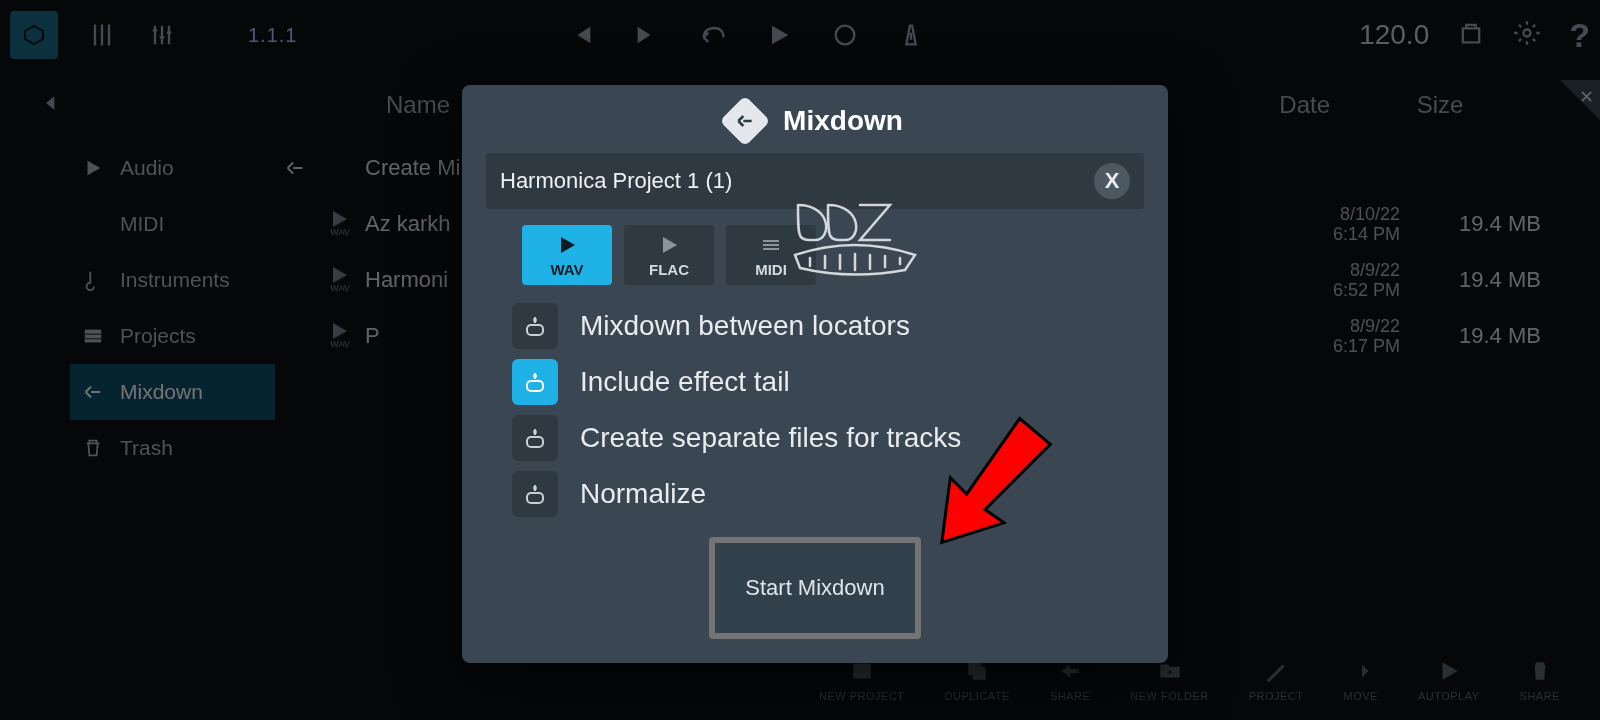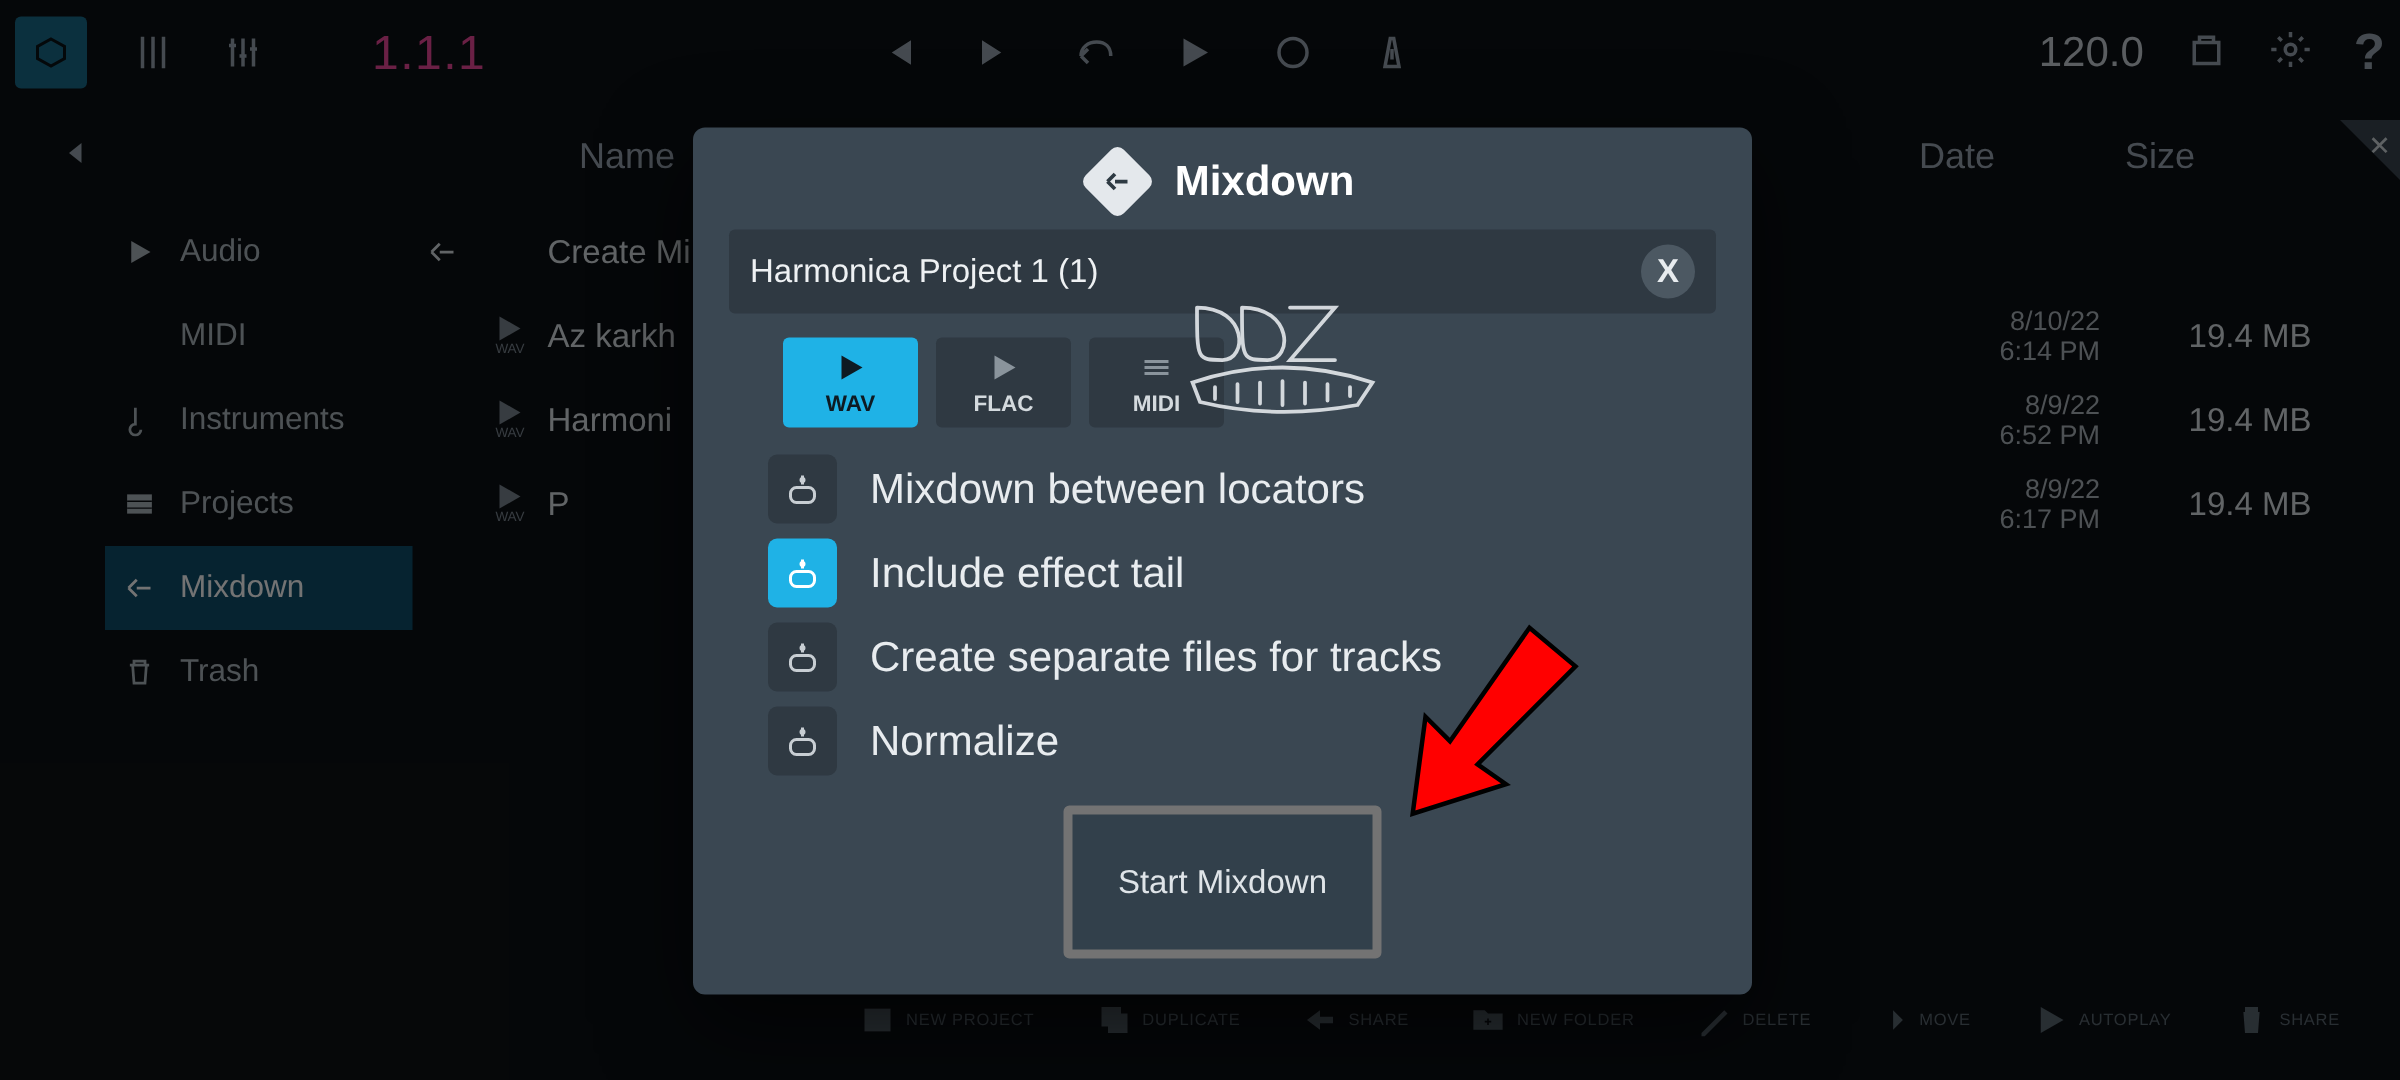--- a/index.html
+++ b/index.html
@@ -3,21 +3,21 @@
 <meta charset="utf-8">
 <style>
   * { box-sizing: border-box; margin: 0; padding: 0; font-family: -apple-system, Helvetica, Arial, sans-serif; }
   body { width: 1600px; height: 720px; background: #0d1115; color: #9aa5b1; overflow: hidden; position: relative; }
   .dim { position: absolute; inset: 0; background: rgba(0,0,0,0.55); z-index: 5; }
 
   
   .topbar { position: absolute; top: 0; left: 0; right: 0; height: 70px; display: flex; align-items: center; padding: 0 10px; }
   .topbar .home { width: 48px; height: 48px; background: #1a6a8a; border-radius: 4px; display:flex;align-items:center;justify-content:center; margin-right: 20px;}
   .topbar .tool { width: 48px; height: 48px; display:flex;align-items:center;justify-content:center; color:#9aa5b1; margin-right: 12px;}
-  .topbar .pos { font-size: 32px; color:#ec4899; letter-spacing:1px; margin: 0 50px;}
+  .topbar .pos { font-size: 20px; color:#c4b5fd; letter-spacing:1px; margin: 0 50px;}
   .topbar .trans { display:flex; gap: 30px; margin: 0 auto;}
   .topbar .trans span { width:36px;height:36px;display:flex;align-items:center;justify-content:center;}
   .topbar .grp2 { margin-left:auto; display:flex; align-items:center; gap: 28px;}
   .topbar .tempo { font-size: 28px; color:#c7cfd6;}
   .topbar svg { width:28px;height:28px;fill:none;stroke:#9aa5b1;stroke-width:2;}
 
   
   .colhdr { position:absolute; top:80px; left:16px; right:0; height:50px; display:flex; align-items:center; font-size:24px; color:#9aa5b1;}
   .colhdr .back { width:70px; text-align:center;}
   .colhdr .name { flex:1; padding-left:300px;}
@@ -39,21 +39,21 @@
   .files { position:absolute; top:140px; left:275px; right:0;}
   .files .row { height:56px; display:flex; align-items:center;}
   .files .ic { width:40px; display:flex;align-items:center;justify-content:center;}
   .files .fic { width:50px; display:flex;flex-direction:column;align-items:center;justify-content:center; font-size:9px;color:#7a8590;}
   .files .nm { flex:1; font-size:22px; color:#d7dde2;}
   .files .dt { width:200px; text-align:right; font-size:18px; line-height:20px; color:#acb4bb;}
   .files .sz { width:200px; text-align:center; font-size:22px; color:#d7dde2;}
 
   
   .bottombar { position:absolute; bottom:0; left:0; right:0; height:80px; display:flex; align-items:center; justify-content:flex-end; gap:40px; padding-right:40px;}
-  .bottombar .act { display:flex; align-items:center; gap:6px; color:#5a6670; font-size:11px; letter-spacing:0.5px;}
+  .bottombar .act { display:flex; flex-direction:column; align-items:center; gap:6px; color:#5a6670; font-size:11px; letter-spacing:0.5px;}
   .bottombar svg { width:26px;height:26px; fill:#5a6670;}
 
   
   .modal { position:absolute; top:85px; left:462px; width:706px; background:#3a4752; border-radius:8px; z-index:10; padding: 18px 24px 24px 24px; box-shadow:0 20px 60px rgba(0,0,0,0.6);}
   .modal-title { display:flex; align-items:center; justify-content:center; gap:20px; margin-bottom:14px;}
   .modal-title .tic { width:36px;height:36px;background:#e4e8ec;border-radius:6px;display:flex;align-items:center;justify-content:center; transform:rotate(45deg);}
   .modal-title .tic svg { transform:rotate(-45deg);}
   .modal-title span { font-size:28px; font-weight:600; color:#fff;}
   .name-row { display:flex; align-items:center; background:#2f3942; border-radius:4px; padding:10px 14px; margin-bottom:16px;}
   .name-row .txt { flex:1; font-size:22px; color:#eef1f3;}
@@ -272,21 +272,21 @@
       <svg viewBox="0 0 24 24">
         <path d="M3 6h7l2 2h9v10H3z"></path>
         <path d="M12 11v4M10 13h4" stroke="#0d1115"></path>
       </svg>
       <span>NEW FOLDER</span>
     </div>
   <div class="act">
       <svg viewBox="0 0 24 24">
         <path d="M4 20l14-14 2 2L6 22H4z"></path>
       </svg>
-      <span>DELETE</span>
+      <span>PROJECT</span>
     </div>
   <div class="act">
       <svg viewBox="0 0 24 24">
         <path d="M5 12h14M13 6l6 6-6 6"></path>
       </svg>
       <span>MOVE</span>
     </div>
   <div class="act">
       <svg viewBox="0 0 24 24">
         <polygon points="6,4 20,12 6,20"></polygon>

